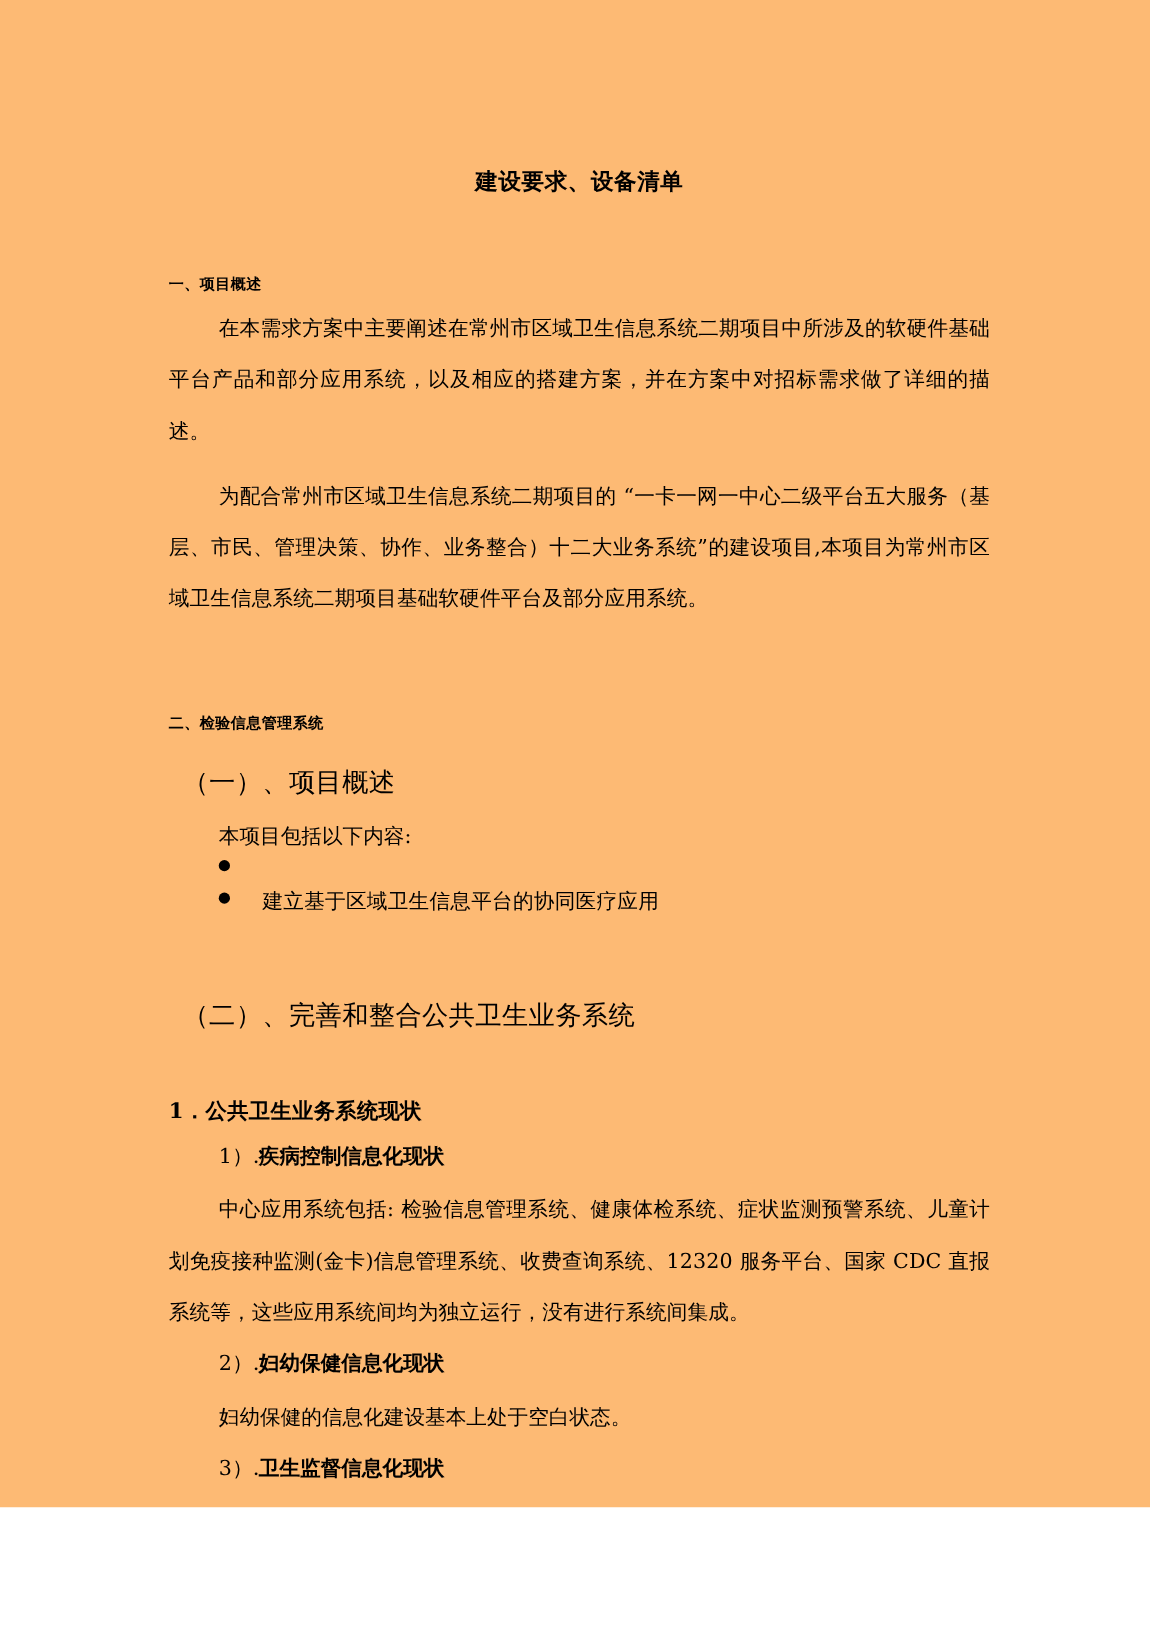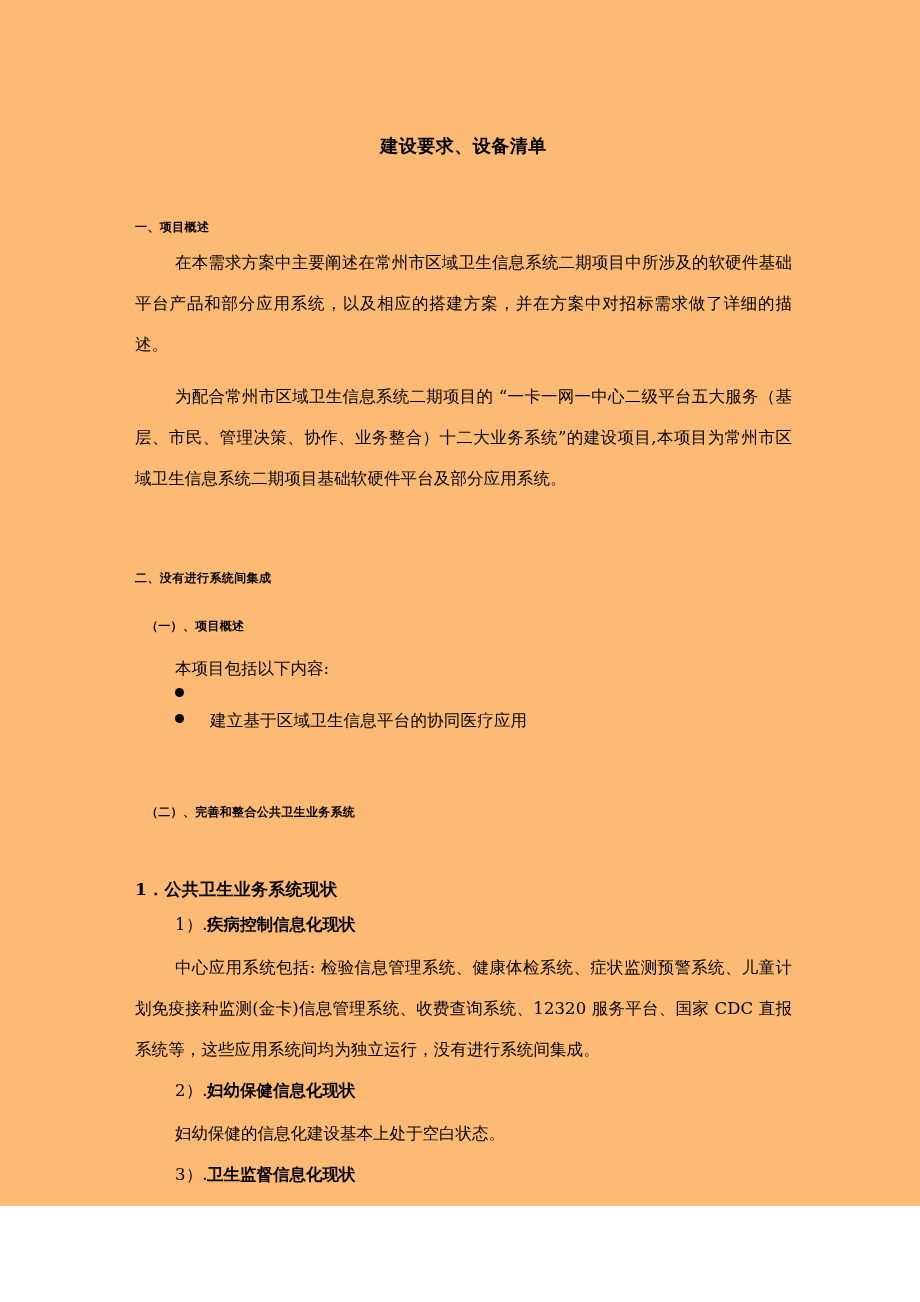--- a/index.html
+++ b/index.html
@@ -45,22 +45,22 @@
     font-size: 12px;
     line-height: 30px;
     letter-spacing: 0.4px;
     margin: 0;
   }
   .h1-1 { padding-top: 51px; }
   .h1-2 { padding-top: 64px; }
 
   
   .h2 {
-    font-weight: bold;
-    font-size: 12px;
+    font-weight: normal;
+    font-size: 21px;
     line-height: 30px;
     letter-spacing: 0.3px;
     margin: 0;
     padding-left: 11px;
   }
   .h2-a { padding-top: 18px; }
   .h2-b { padding-top: 56px; }
 
   
   .h3 {
@@ -157,21 +157,21 @@
   <div class="content">
 
     <h1 class="doc-title">建设要求、设备清单</h1>
 
     <h2 class="h1 h1-1">一、项目概述</h2>
 
     <p class="para">在本需求方案中主要阐述在常州市区域卫生信息系统二期项目中所涉及的软硬件基础平台产品和部分应用系统，以及相应的搭建方案，并在方案中对招标需求做了详细的描述。</p>
 
     <p class="para first">为配合常州市区域卫生信息系统二期项目的 “一卡一网一中心二级平台五大服务（基层、市民、管理决策、协作、业务整合）十二大业务系统”的建设项目,本项目为常州市区域卫生信息系统二期项目基础软硬件平台及部分应用系统。</p>
 
-    <h2 class="h1 h1-2">二、没有进行系统间集成</h2>
+    <h2 class="h1 h1-2">二、检验信息管理系统</h2>
 
     <h3 class="h2 h2-a">（一）、项目概述</h3>
 
     <p class="para-lead">本项目包括以下内容:</p>
 
     <ul class="bullets">
       <li>
         <span class="bullet-dot"></span>
       </li>
       <li>

